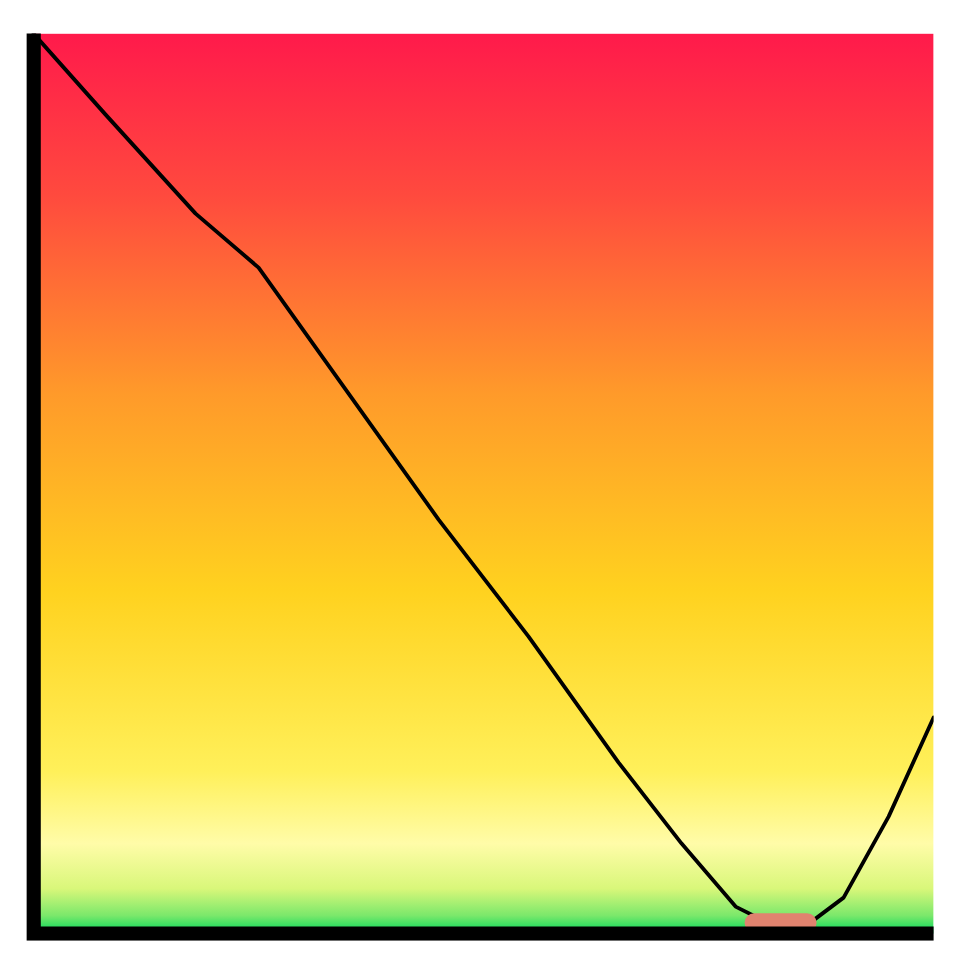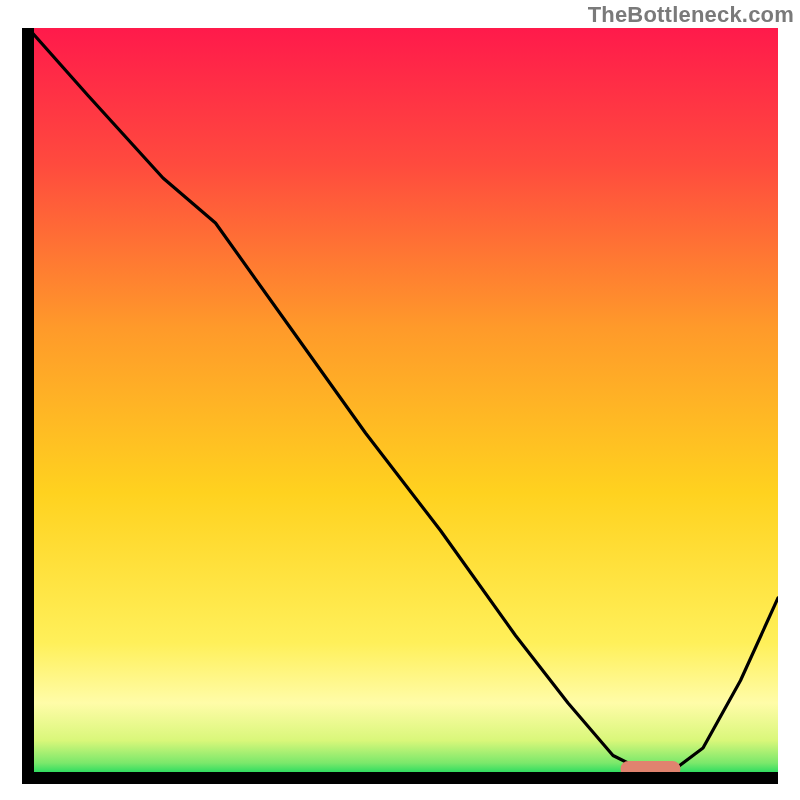--- a/index.html
+++ b/index.html
@@ -32,21 +32,20 @@
     width: 756px;
     height: 756px;
   }
   svg { display: block; }
 </style>
 </head>
 <body>
 
 <div class="wrap">
 
-  <div class="watermark">TheBottleneck.com</div>
 
   <div class="plot">
     <svg viewBox="0 0 756 756" width="756" height="756" preserveAspectRatio="none">
       <defs>
         <linearGradient id="bg" x1="0" y1="0" x2="0" y2="1">
           <stop offset="0%" stop-color="#ff1a4b"></stop>
           <stop offset="18%" stop-color="#ff4a3e"></stop>
           <stop offset="40%" stop-color="#ff9a2a"></stop>
           <stop offset="62%" stop-color="#ffd21f"></stop>
           <stop offset="82%" stop-color="#fff05a"></stop>

